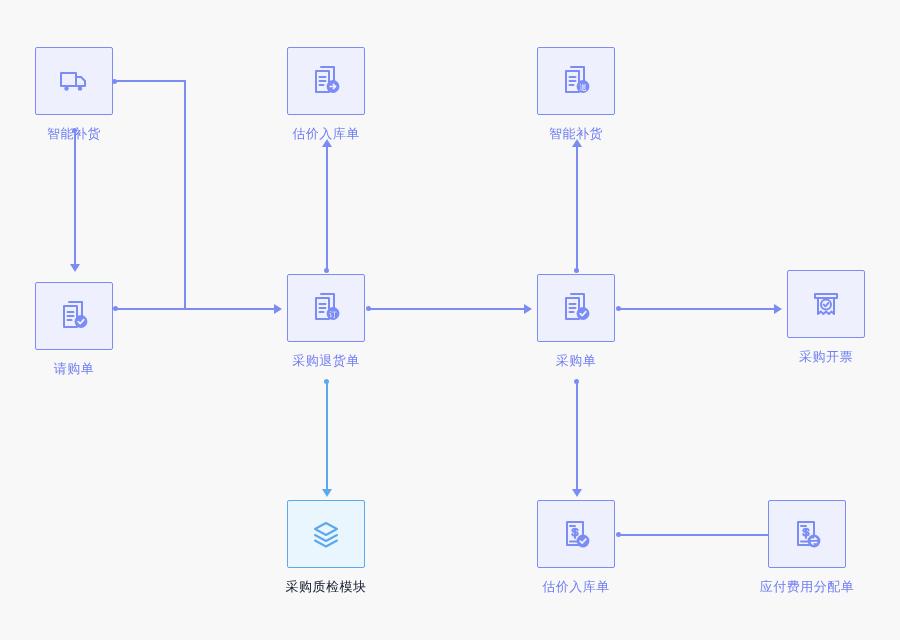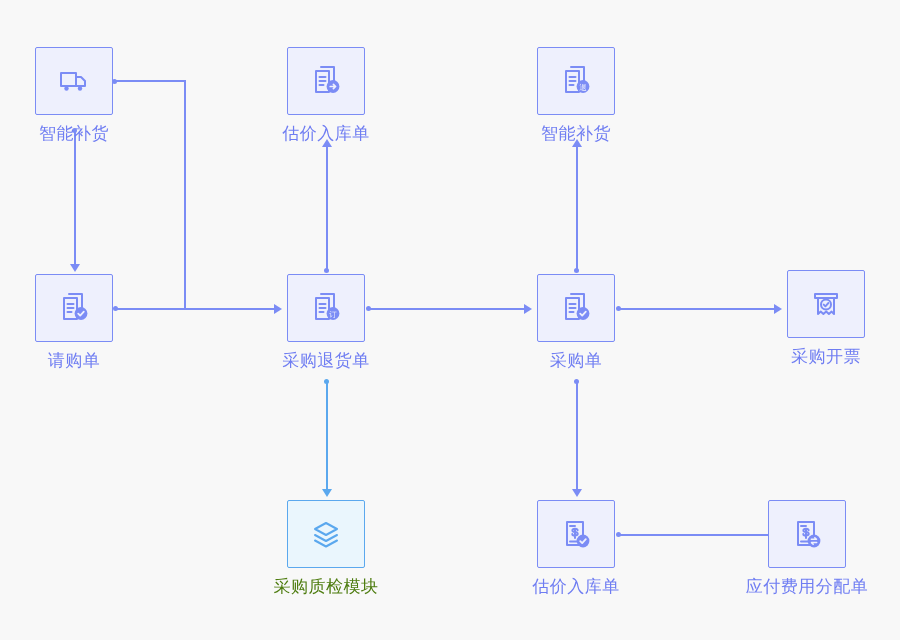--- a/index.html
+++ b/index.html
@@ -17,31 +17,31 @@
     width:78px;height:68px;
     box-sizing:border-box;
     border:1px solid #7b8cf5;
     background:#eef0fd;
     border-radius:2px;
     display:flex;align-items:center;justify-content:center;
   }
   .node .label{
     margin-top:11px;
     text-align:center;
-    font-size:17px;
+    font-size:13px;
     line-height:16px;
     color:#6f7df2;
     white-space:nowrap;
     letter-spacing:.5px;
     transform:translateX(calc(39px - 50%));
     width:max-content;
   }
   
   .node.accent .box{border-color:#5ba8ee;background:#eaf6fd;}
-  .node.accent .label{color:#4d7c0f;}
+  .node.accent .label{color:#0f172a;}
 
   
   .conn{position:absolute;background:#7b8cf5;}
   .conn.h{height:2px;}
   .conn.v{width:2px;}
   .conn.accent{background:#5ba8ee;}
 
   .dot{position:absolute;width:5px;height:5px;border-radius:50%;background:#7b8cf5;}
   .dot.accent{background:#5ba8ee;}
 
@@ -135,21 +135,21 @@
           <path d="M8 8h13v21H8z"></path>
           <path d="M11.5 14h6M11.5 18h6M11.5 22h4"></path>
           <circle cx="25" cy="23.5" r="6.4" fill="#7b8cf5" stroke="none"></circle>
           <text x="25" y="26.6" font-family="'Liberation Sans',sans-serif" font-size="7.5" fill="#eef0fd" stroke="none" text-anchor="middle">退</text>
         </svg>
       </span>
     </div>
     <div class="label">智能补货</div>
   </div>
 
-  <div class="node" style="left:35px;top:274px;">
+  <div class="node" style="left:35px;top:282px;">
     <div class="box">
       <span>
         <svg width="36" height="36" viewBox="0 0 36 36" fill="none" stroke="#7b8cf5" stroke-width="2" stroke-linecap="round" stroke-linejoin="round">
           <path d="M13 4h13v18"></path>
           <path d="M8 8h13v21H8z"></path>
           <path d="M11.5 14h6M11.5 18h6M11.5 22h4"></path>
           <circle cx="25" cy="23.5" r="6.4" fill="#7b8cf5" stroke="none"></circle>
           <path d="M22.2 23.6l2 2 3.6-3.9" stroke="#eef0fd" stroke-width="1.8"></path>
         </svg>
       </span>

